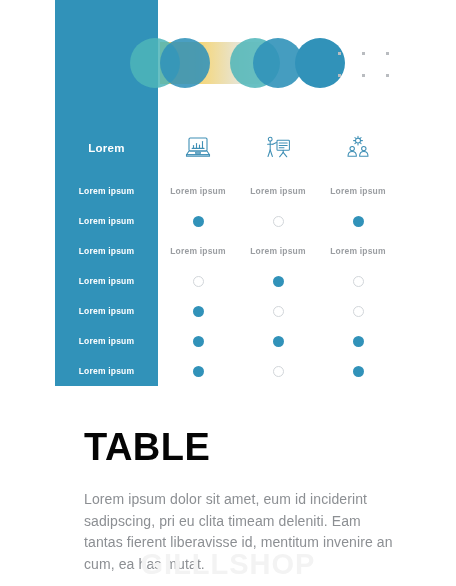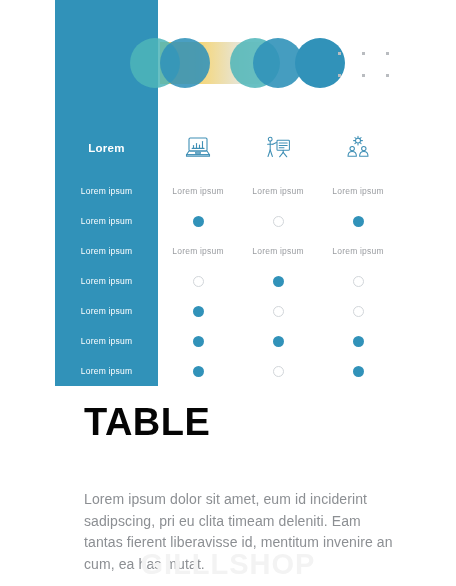--- a/index.html
+++ b/index.html
@@ -42,34 +42,34 @@
     width:103px;box-sizing:border-box;
     text-align:center;color:#ffffff;
     font-size:8.5px;letter-spacing:.2px;
   }
   .cell{
     width:80px;box-sizing:border-box;text-align:center;
     color:#9a9da1;font-size:8.5px;letter-spacing:.2px;
   }
   .head{height:56px;}
   .head .cell-label{font-size:11.5px;font-weight:bold;letter-spacing:.3px;}
-  .row{height:30px;}
+  .row{height:30px;font-weight:bold;}
 
   .icon-svg{display:block;margin:0 auto;}
 
   .dot{
     width:11px;height:11px;border-radius:50%;
     display:inline-block;vertical-align:middle;box-sizing:border-box;
   }
   .dot.filled{background:#3192b9;}
   .dot.empty{background:#ffffff;border:1.3px solid #d2d6da;}
 
   
   .title{
-    position:absolute;left:84px;top:403px;
+    position:absolute;left:84px;top:428px;
     font-size:38px;font-weight:bold;color:#050505;
     letter-spacing:.5px;line-height:1;
     font-family:"Liberation Sans", sans-serif;
   }
   .body-copy{
     position:absolute;left:84px;top:489px;width:312px;
     font-size:14px;line-height:1.55;color:#8c8f93;
     letter-spacing:.1px;
   }
 

